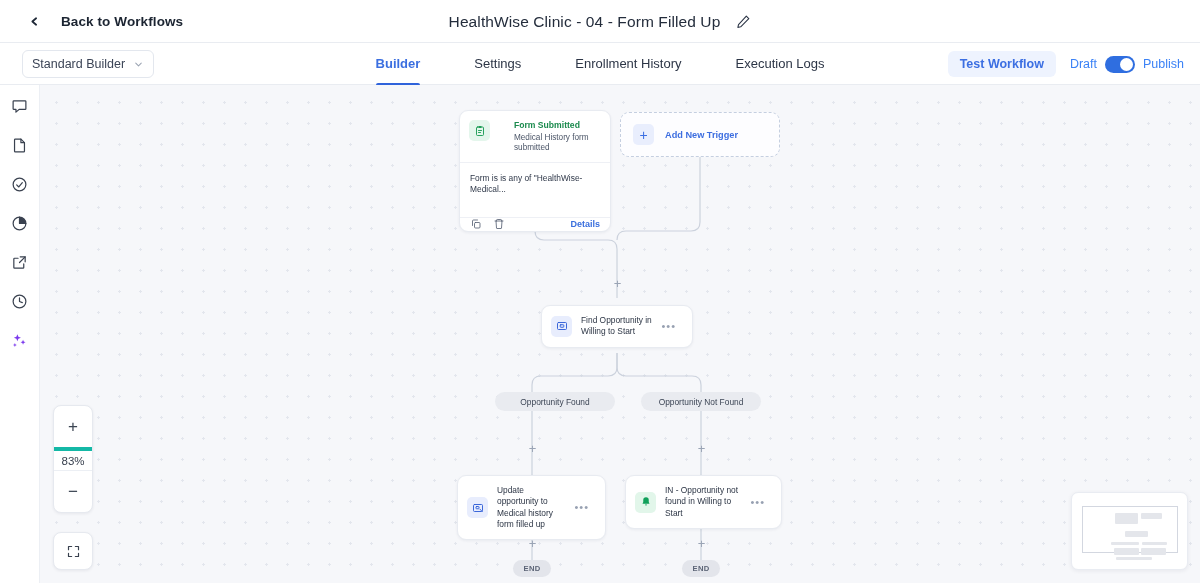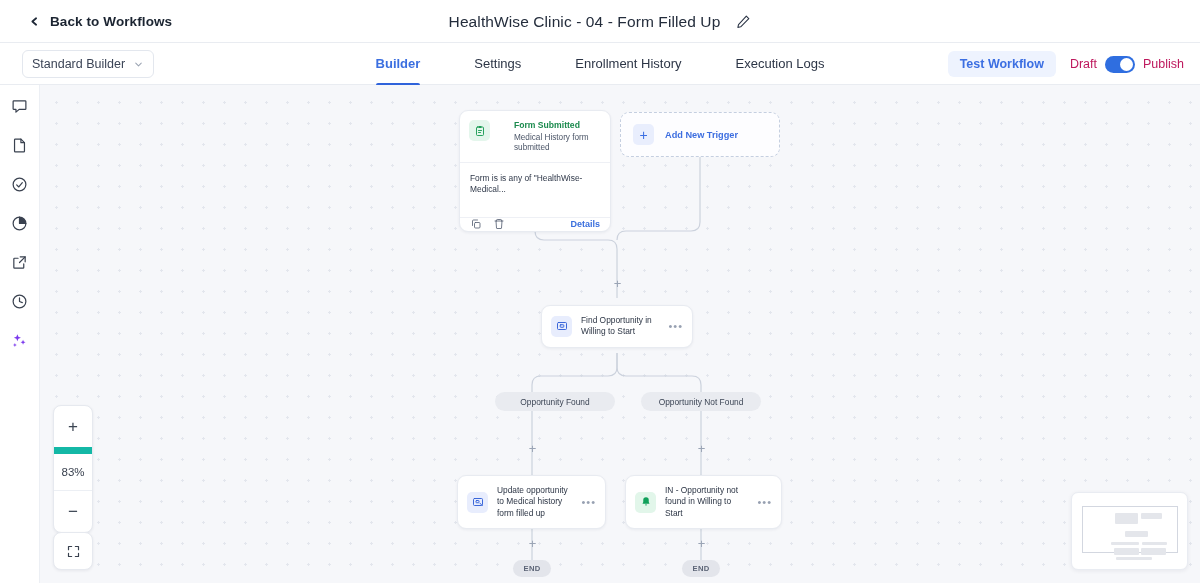--- a/index.html
+++ b/index.html
@@ -12,21 +12,21 @@
   }
   #app { position: relative; width: 1200px; height: 583px; }
 
   
   .topbar {
     position: absolute; top: 0; left: 0; width: 1200px; height: 43px;
     background: #fff; border-bottom: 1px solid #e9ecf1;
     display: flex; align-items: center;
   }
   .back-link {
-    display: flex; align-items: center; gap: 9px;
+    display: flex; align-items: center; gap: 20px;
     margin-left: 28px; cursor: pointer;
   }
   .back-chevron { width: 13px; height: 13px; flex: none; color: #1f2937; }
   .back-label { font-size: 13.5px; font-weight: 700; color: #1b2431; letter-spacing: .1px; }
 
   .wf-title-wrap {
     position: absolute; left: 0; right: 0; top: 0; height: 43px;
     display: flex; align-items: center; justify-content: center; gap: 16px;
     pointer-events: none;
   }
@@ -87,21 +87,21 @@
 
   .subbar-right {
     position: absolute; right: 16px; top: 0; height: 42px;
     display: flex; align-items: center; gap: 14px;
   }
   .test-wf {
     background: #eef3fe; color: #3c6fe2; font-size: 12.5px; font-weight: 700;
     padding: 6px 12px; border-radius: 6px; cursor: pointer;
   }
   .pub-group { display: flex; align-items: center; gap: 8px; }
-  .pub-text { font-size: 12.5px; color: #be185d; }
+  .pub-text { font-size: 12.5px; color: #3b82f6; }
   .toggle {
     width: 30px; height: 17px; border-radius: 9px; background: #2f6ee0;
     position: relative; cursor: pointer; flex: none;
   }
   .toggle .knob {
     position: absolute; width: 13px; height: 13px; border-radius: 50%;
     background: #fff; top: 2px; left: 15px;
   }
 
   
@@ -169,21 +169,21 @@
     display: flex; align-items: center; gap: 11px; padding-left: 12px; cursor: pointer;
   }
   .add-plus-box {
     width: 21px; height: 21px; border-radius: 5px; background: #e9eefd;
     color: #3a6ee2; display: flex; align-items: center; justify-content: center;
     font-size: 14px; line-height: 1; font-weight: 400; flex: none;
   }
   .add-trigger-label { font-size: 9.2px; font-weight: 700; color: #3d6ee0; }
 
   
-  .act-node { display: flex; align-items: center; gap: 9px; padding: 9px 9px 9px 9px; }
+  .act-node { display: flex; align-items: center; gap: 9px; padding: 9px 16px 9px 9px; }
   .act-label { font-size: 8.4px; color: #2c3545; line-height: 1.35; flex: 1; }
   .dots { color: #97a0b1; font-size: 11px; letter-spacing: 1px; line-height: 1; flex: none; }
 
   .node-find { left: 501px; top: 220px; width: 152px; }
   .node-update { left: 417px; top: 390px; width: 149px; }
   .node-notify { left: 585px; top: 390px; width: 157px; }
 
   
   .pill {
     position: absolute; height: 19px; border-radius: 10px; background: #e9ebf0;
@@ -211,22 +211,22 @@
   .zoom-stack {
     position: absolute; left: 13px; top: 320px; width: 40px;
     background: #fff; border: 1px solid #e6e9ef; border-radius: 8px;
     box-shadow: 0 1px 3px rgba(25,35,60,.07); overflow: hidden;
   }
   .zoom-btn {
     height: 41px; display: flex; align-items: center; justify-content: center;
     font-size: 17px; color: #3b4452; cursor: pointer; user-select: none;
   }
   .zoom-val {
-    height: 44px; display: flex; align-items: center; justify-content: center;
-    font-size: 11.5px; color: #39414f; border-top: 7px solid #14b8a6;
+    height: 24px; display: flex; align-items: center; justify-content: center;
+    font-size: 11.5px; color: #39414f; border-top: 4px solid #14b8a6;
     border-bottom: 1px solid #eceff4;
   }
   .fit-btn {
     position: absolute; left: 13px; top: 447px; width: 40px; height: 38px;
     background: #fff; border: 1px solid #e6e9ef; border-radius: 8px;
     box-shadow: 0 1px 3px rgba(25,35,60,.07);
     display: flex; align-items: center; justify-content: center; cursor: pointer;
   }
   .fit-btn svg { width: 15px; height: 15px; color: #39414f; }
 

